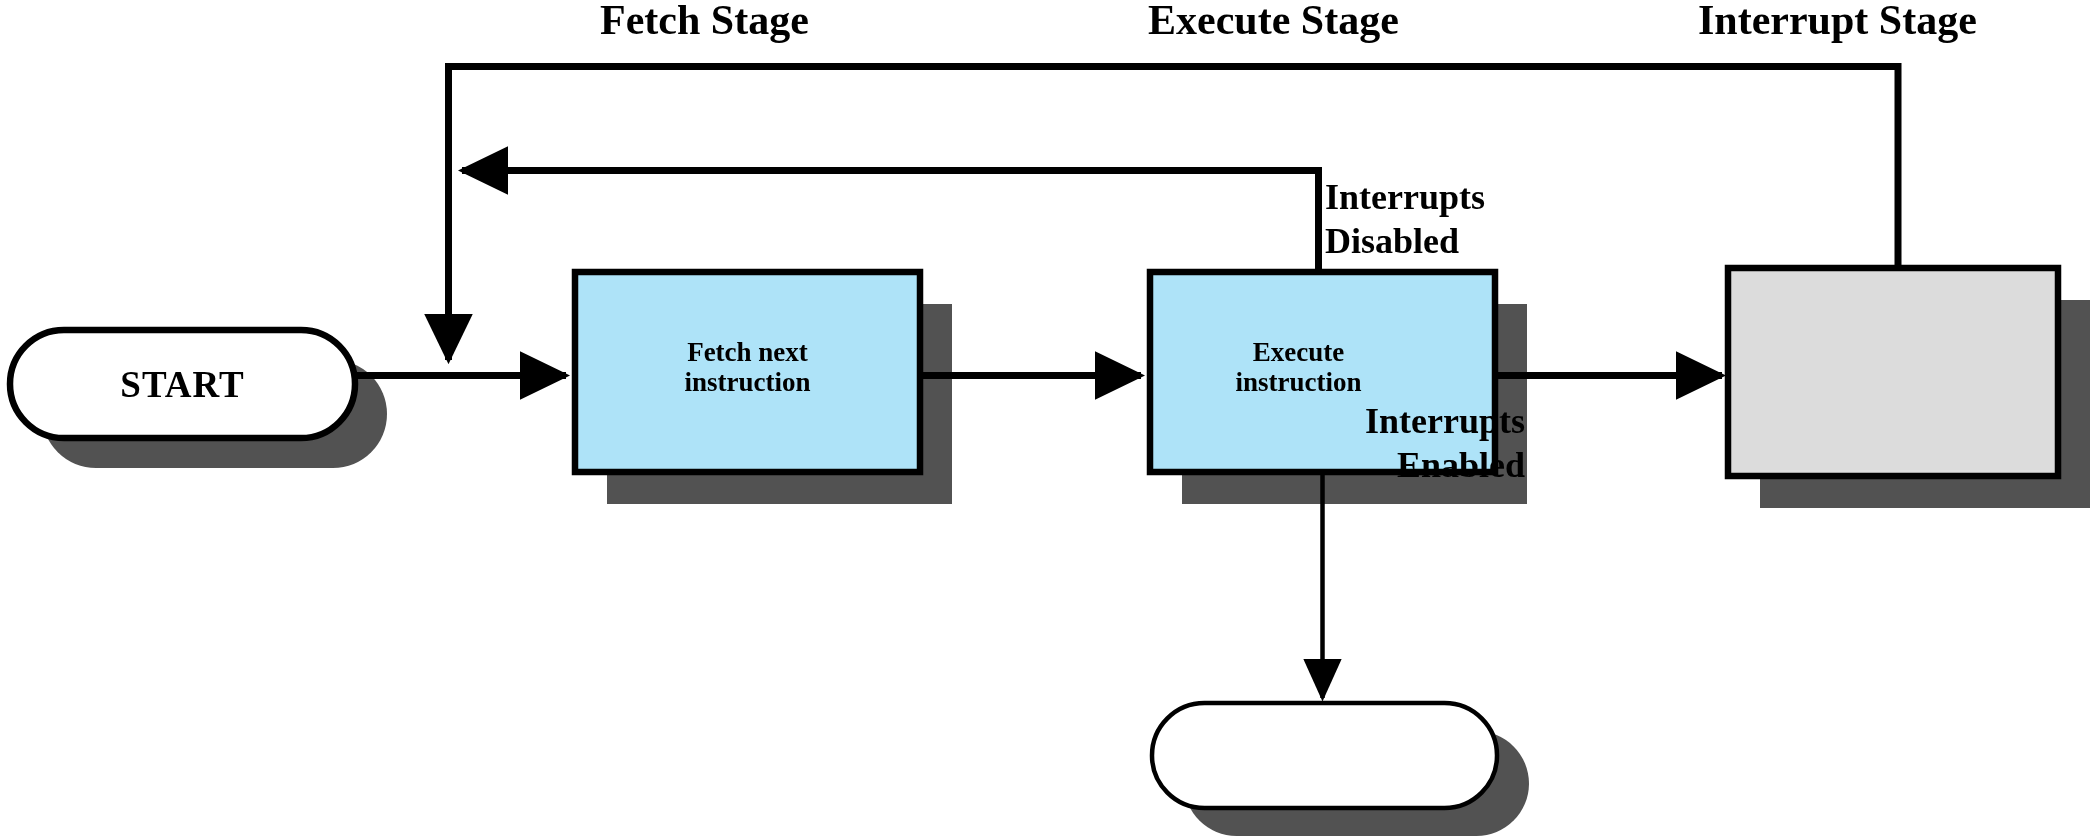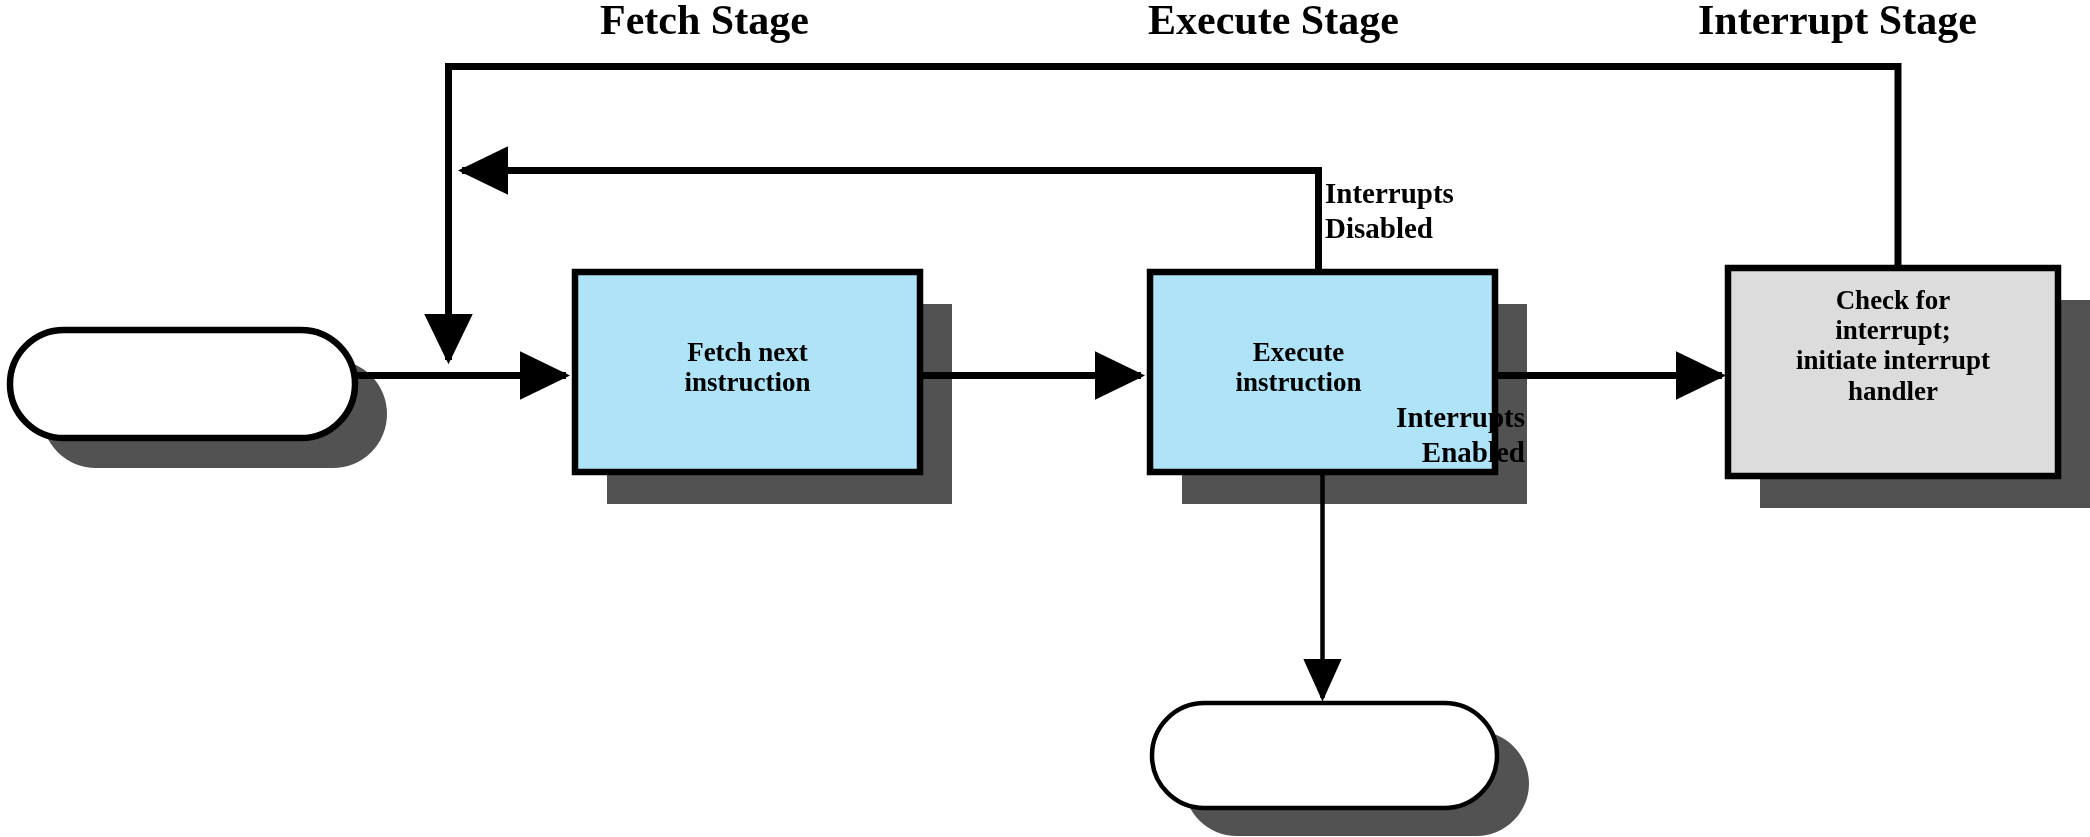--- a/index.html
+++ b/index.html
@@ -48,21 +48,21 @@
     font-size: 37px;
     letter-spacing: 1px;
   }
   .process-label {
     font-size: 27px;
   }
   .edge-label {
     position: absolute;
     font-family: "Liberation Serif", "DejaVu Serif", serif;
     font-weight: bold;
-    font-size: 29px;
+    font-size: 36px;
     color: #000000;
     line-height: 1.22;
     white-space: pre-line;
   }
   .el-left { text-align: left; }
   .el-right { text-align: right; }
 </style>
 </head>
 <body>
 
@@ -111,31 +111,28 @@
       <rect x="1728" y="268" width="330" height="208" fill="#DCDCDC" stroke="#000000" stroke-width="6.5"></rect>
 
       <rect x="1152" y="703" width="345" height="105" rx="52.5" ry="52.5" fill="#FFFFFF" stroke="#000000" stroke-width="4.5"></rect>
     </g>
   </svg>
 
   <div class="stage-title" style="left:600px; top:-4px;">Fetch Stage</div>
   <div class="stage-title" style="left:1148px; top:-4px;">Execute Stage</div>
   <div class="stage-title" style="left:1698px; top:-4px;">Interrupt Stage</div>
 
+  <div class="node-label terminal-label" style="left:10px; top:364px; width:345px;">START</div>
 
   <div class="node-label process-label" style="left:575px; top:337px; width:345px;text-align:center;">Fetch next
 instruction</div>
 
   <div class="node-label process-label" style="left:1126px; top:337px; width:345px;">Execute
 instruction</div>
 
-  <div class="node-label process-label" style="left:1728px; top:285px; width:330px;">Check for
-interrupt;
-initiate interrupt
-handler</div>
 
 
   <div class="edge-label el-left" style="left:1325px; top:176px;">Interrupts
 Disabled</div>
 
   <div class="edge-label el-right" style="left:1285px; top:400px; width:240px;">Interrupts
 Enabled</div>
 
 </div>
 

